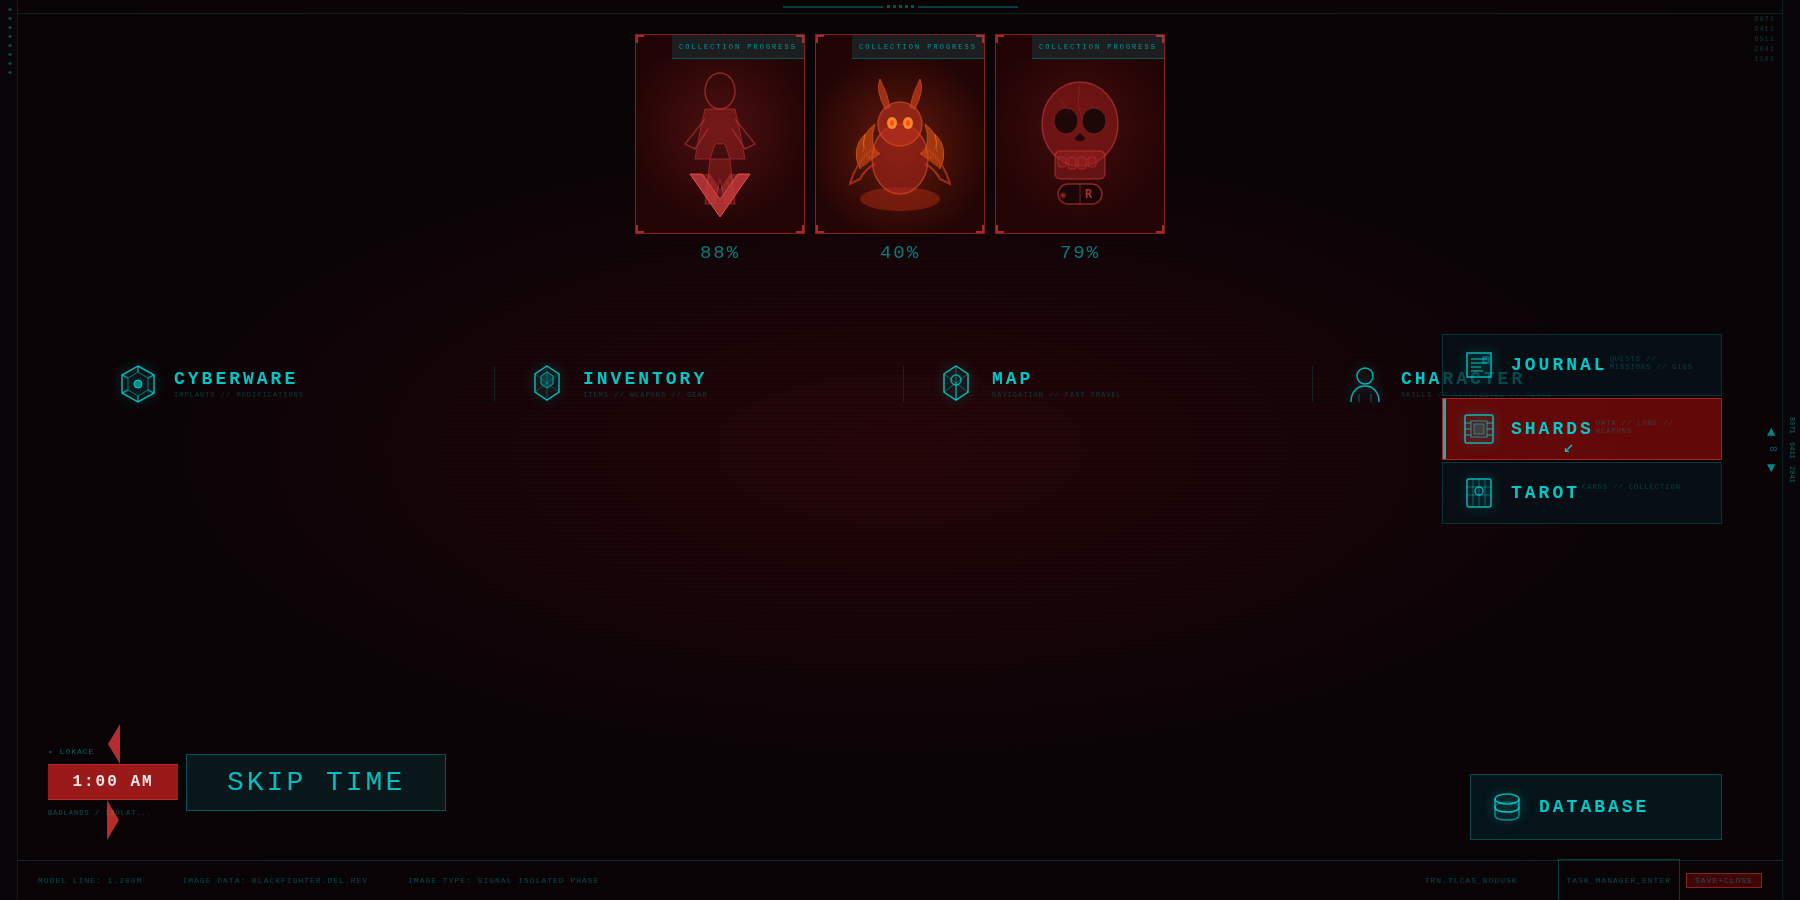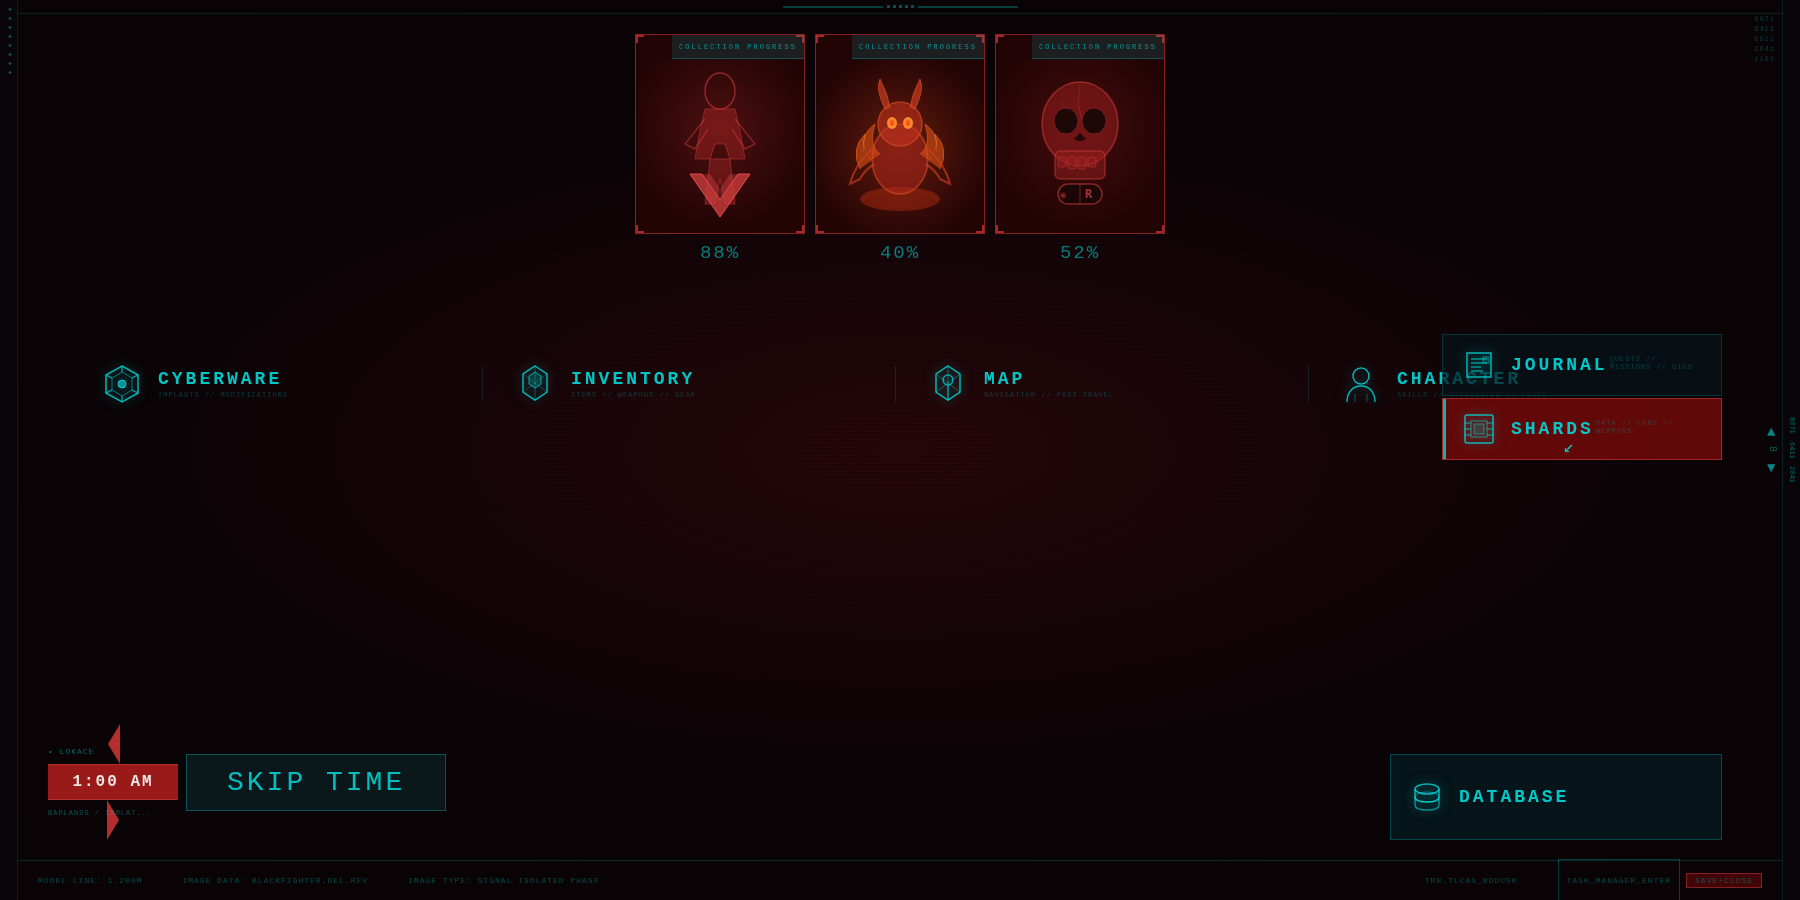--- a/index.html
+++ b/index.html
@@ -267,21 +267,21 @@
     }
     .corner-tl { top: 0; left: 0; border-top: 2px solid rgba(200,50,50,0.8); border-left: 2px solid rgba(200,50,50,0.8); }
     .corner-tr { top: 0; right: 0; border-top: 2px solid rgba(200,50,50,0.8); border-right: 2px solid rgba(200,50,50,0.8); }
     .corner-bl { bottom: 0; left: 0; border-bottom: 2px solid rgba(200,50,50,0.8); border-left: 2px solid rgba(200,50,50,0.8); }
     .corner-br { bottom: 0; right: 0; border-bottom: 2px solid rgba(200,50,50,0.8); border-right: 2px solid rgba(200,50,50,0.8); }
 
     
     .nav-menu {
       position: absolute;
       top: 340px;
-      left: 52px;
+      left: 68px;
       right: 60px;
       display: flex;
       align-items: center;
       gap: 0;
     }
 
     .nav-item {
       display: flex;
       align-items: center;
       gap: 14px;
@@ -494,25 +494,25 @@
       font-weight: normal;
       letter-spacing: 3px;
       text-transform: uppercase;
     }
 
     
     .database-btn {
       position: absolute;
       bottom: 20px;
       right: 60px;
-      width: 332px;
+      width: 252px;
       display: flex;
       align-items: center;
       gap: 16px;
-      padding: 26px 20px;
+      padding: 16px 20px;
       background: rgba(5,25,30,0.85);
       border: 1px solid rgba(0,200,200,0.3);
       cursor: pointer;
     }
 
     .database-label {
       color: rgba(0,220,220,0.9);
       font-size: 18px;
       font-weight: bold;
       letter-spacing: 3px;
@@ -696,21 +696,21 @@
 
               <text x="75" y="129" font-size="12" fill="rgba(200,60,60,0.8)" font-family="monospace" font-weight="bold">R</text>
               <text x="50" y="129" font-size="10" fill="rgba(200,60,60,0.6)" font-family="monospace">◉</text>
 
               <path d="M70 15 L68 35 L72 50" fill="none" stroke="rgba(200,60,60,0.3)" stroke-width="1"></path>
               <path d="M50 30 L60 45" fill="none" stroke="rgba(200,60,60,0.2)" stroke-width="1"></path>
             </svg>
           </div>
         </div>
       </div>
-      <span class="card-percent">52%</span>
+      <span class="card-percent">79%</span>
     </div>
 
   </div>
 
   <div class="nav-menu">
 
     <div class="nav-item">
       <div class="nav-icon glow-cyan">
         <svg viewBox="0 0 44 44" xmlns="http://www.w3.org/2000/svg">
           <polygon points="22,4 38,13 38,31 22,40 6,31 6,13" fill="none" stroke="rgba(0,220,220,0.8)" stroke-width="1.5"></polygon>
@@ -814,20 +814,38 @@
         </svg>
       </div>
       <div class="panel-label-group">
         <span class="panel-label">SHARDS</span>
         <span class="panel-sub">DATA // LORE // WEAPONS</span>
       </div>
 
       <div class="cursor-indicator" style="position:absolute; bottom:2px; right:20px; color:rgba(0,220,220,0.9); font-size:18px;">↙</div>
     </div>
 
+    <div class="panel-item">
+      <div class="panel-icon glow-cyan">
+        <svg viewBox="0 0 32 32" xmlns="http://www.w3.org/2000/svg">
+          <rect x="4" y="2" width="24" height="28" rx="2" fill="none" stroke="rgba(0,220,220,0.8)" stroke-width="1.5"></rect>
+
+          <line x1="10" y1="2" x2="10" y2="30" stroke="rgba(0,220,220,0.4)" stroke-width="1"></line>
+          <line x1="16" y1="2" x2="16" y2="30" stroke="rgba(0,220,220,0.4)" stroke-width="1"></line>
+          <line x1="22" y1="2" x2="22" y2="30" stroke="rgba(0,220,220,0.4)" stroke-width="1"></line>
+          <line x1="4" y1="10" x2="28" y2="10" stroke="rgba(0,220,220,0.4)" stroke-width="1"></line>
+          <line x1="4" y1="18" x2="28" y2="18" stroke="rgba(0,220,220,0.4)" stroke-width="1"></line>
+          <circle cx="16" cy="14" r="4" fill="none" stroke="rgba(0,220,220,0.7)" stroke-width="1.5"></circle>
+        </svg>
+      </div>
+      <div class="panel-label-group">
+        <span class="panel-label">TAROT</span>
+        <span class="panel-sub">CARDS // COLLECTION</span>
+      </div>
+    </div>
 
   </div>
 
   <div class="bottom-left">
     <div class="time-display">
       <div class="time-arrow-left"></div>
       <div class="time-box">
         <span class="time-label-top">• LOKACE</span>
         <span class="time-value">1:00 AM</span>
         <span class="time-label-bottom">BADLANDS / ISOLAT...</span>

